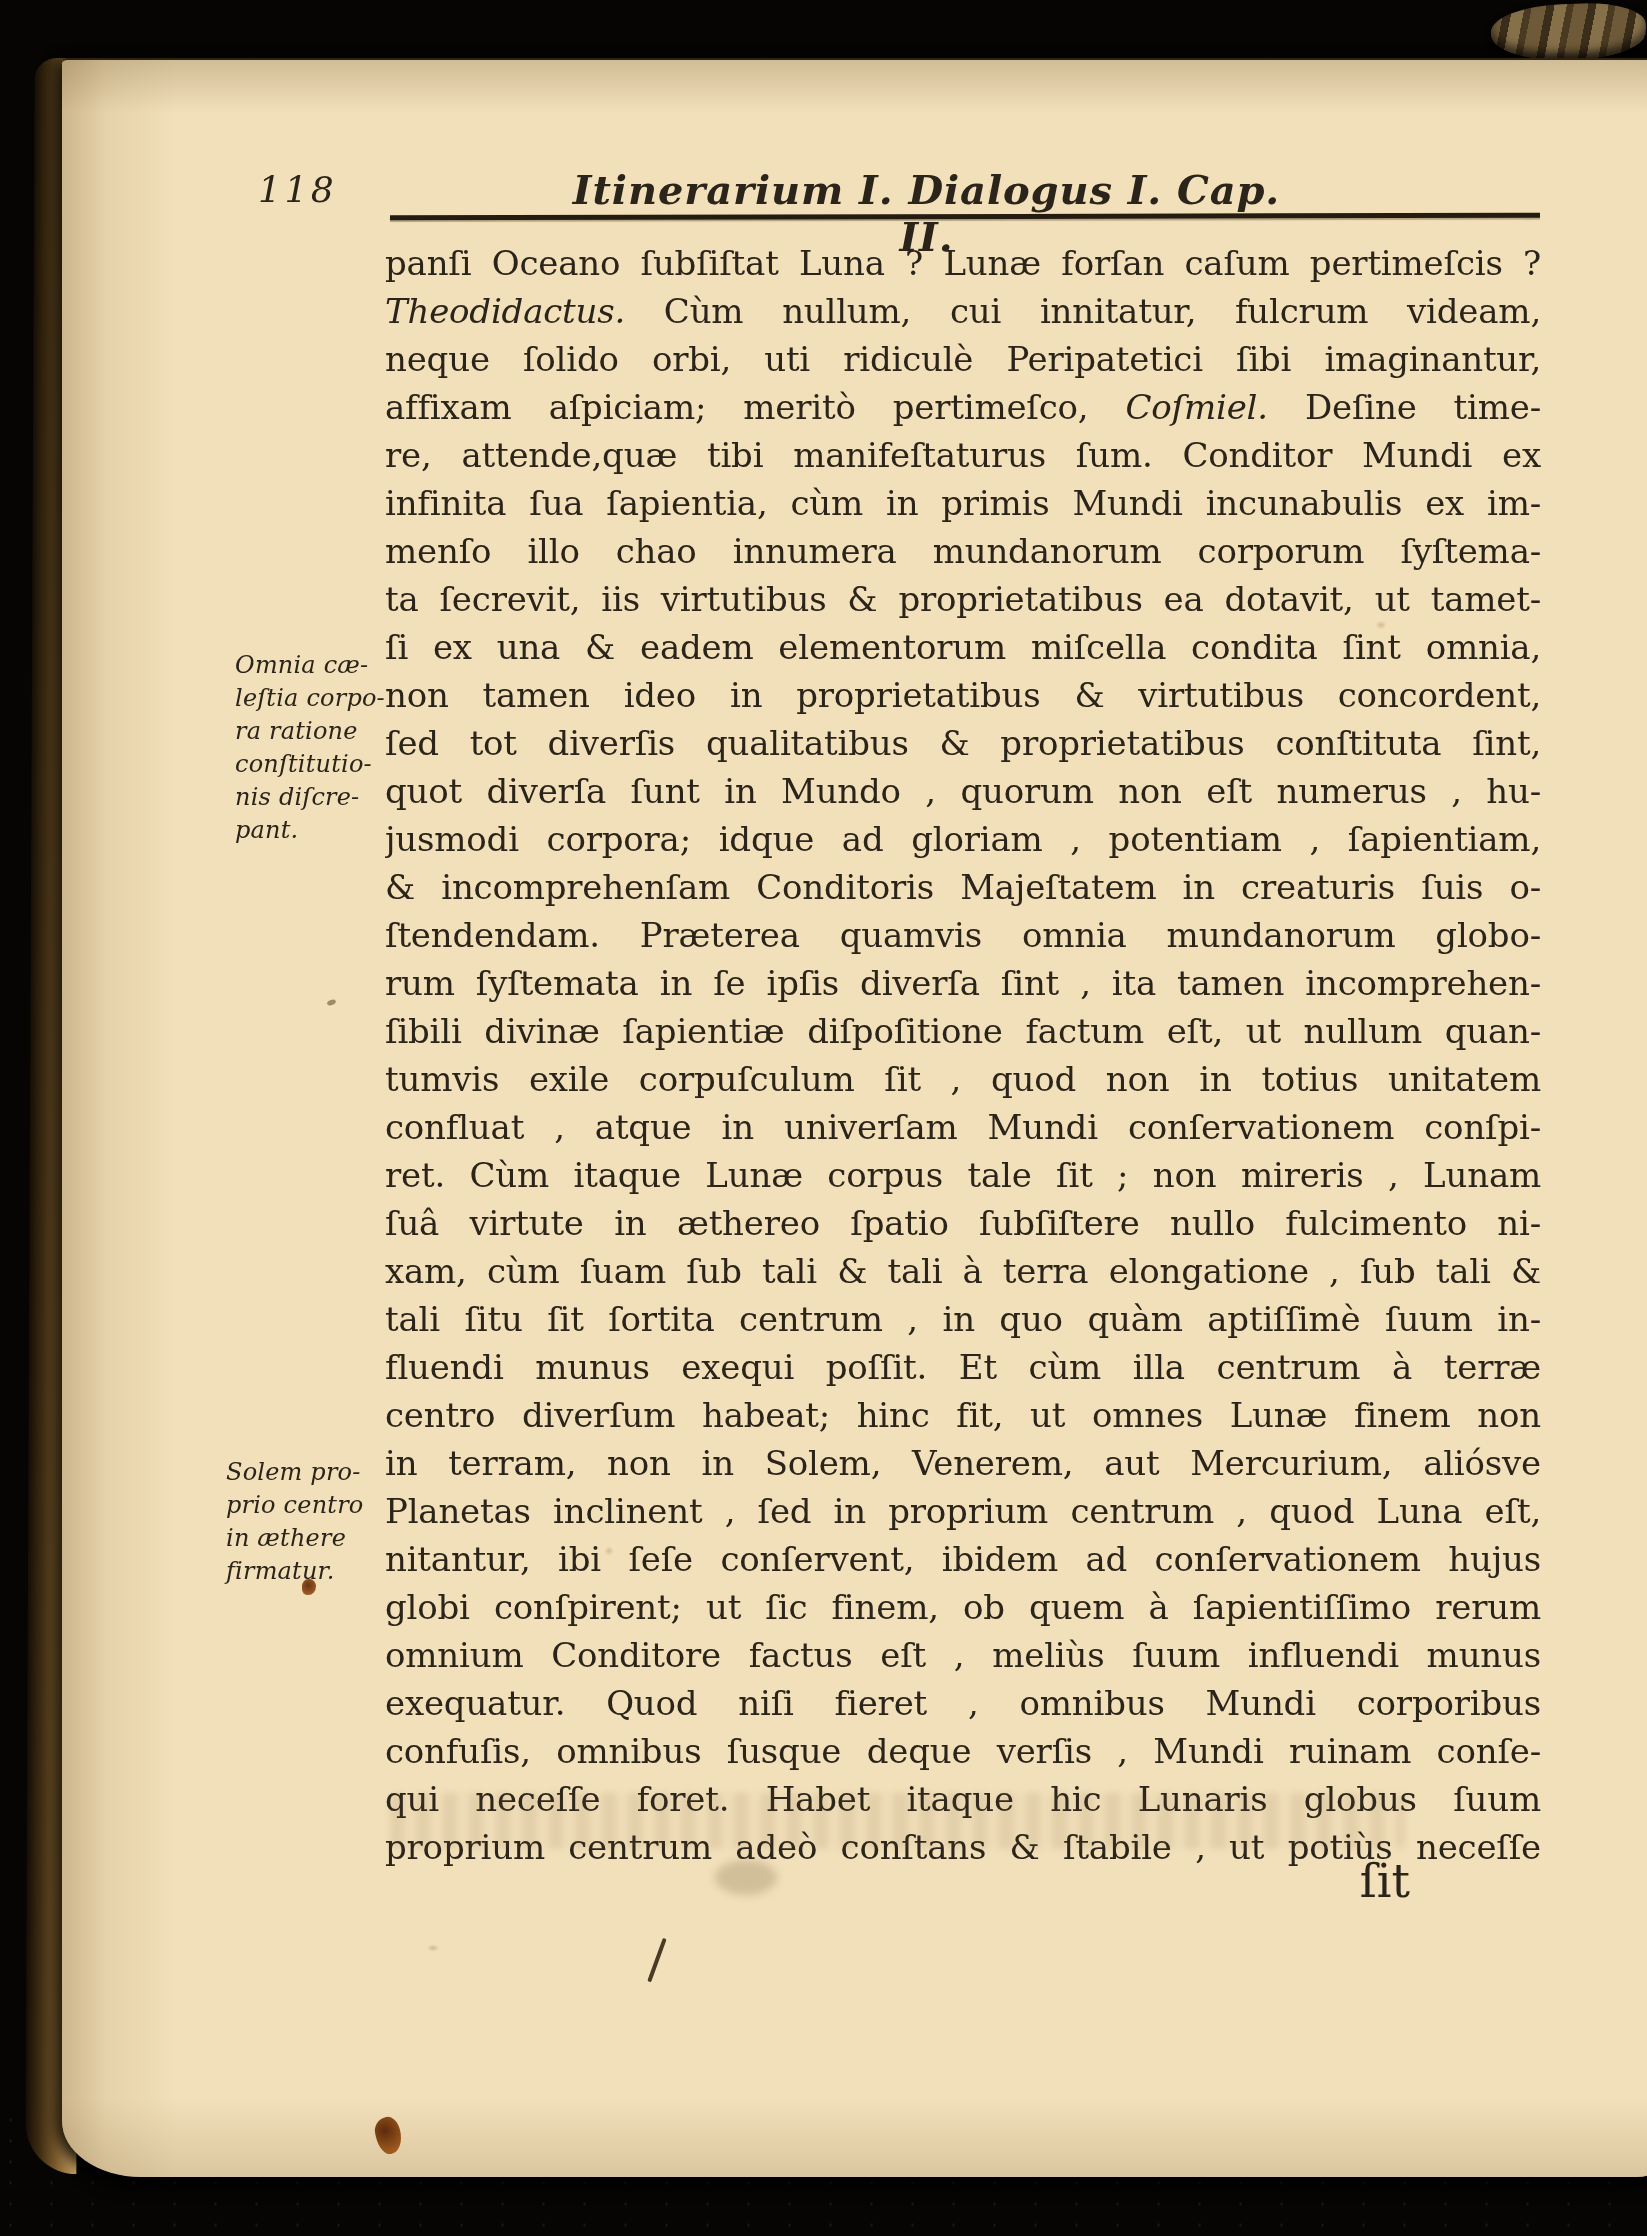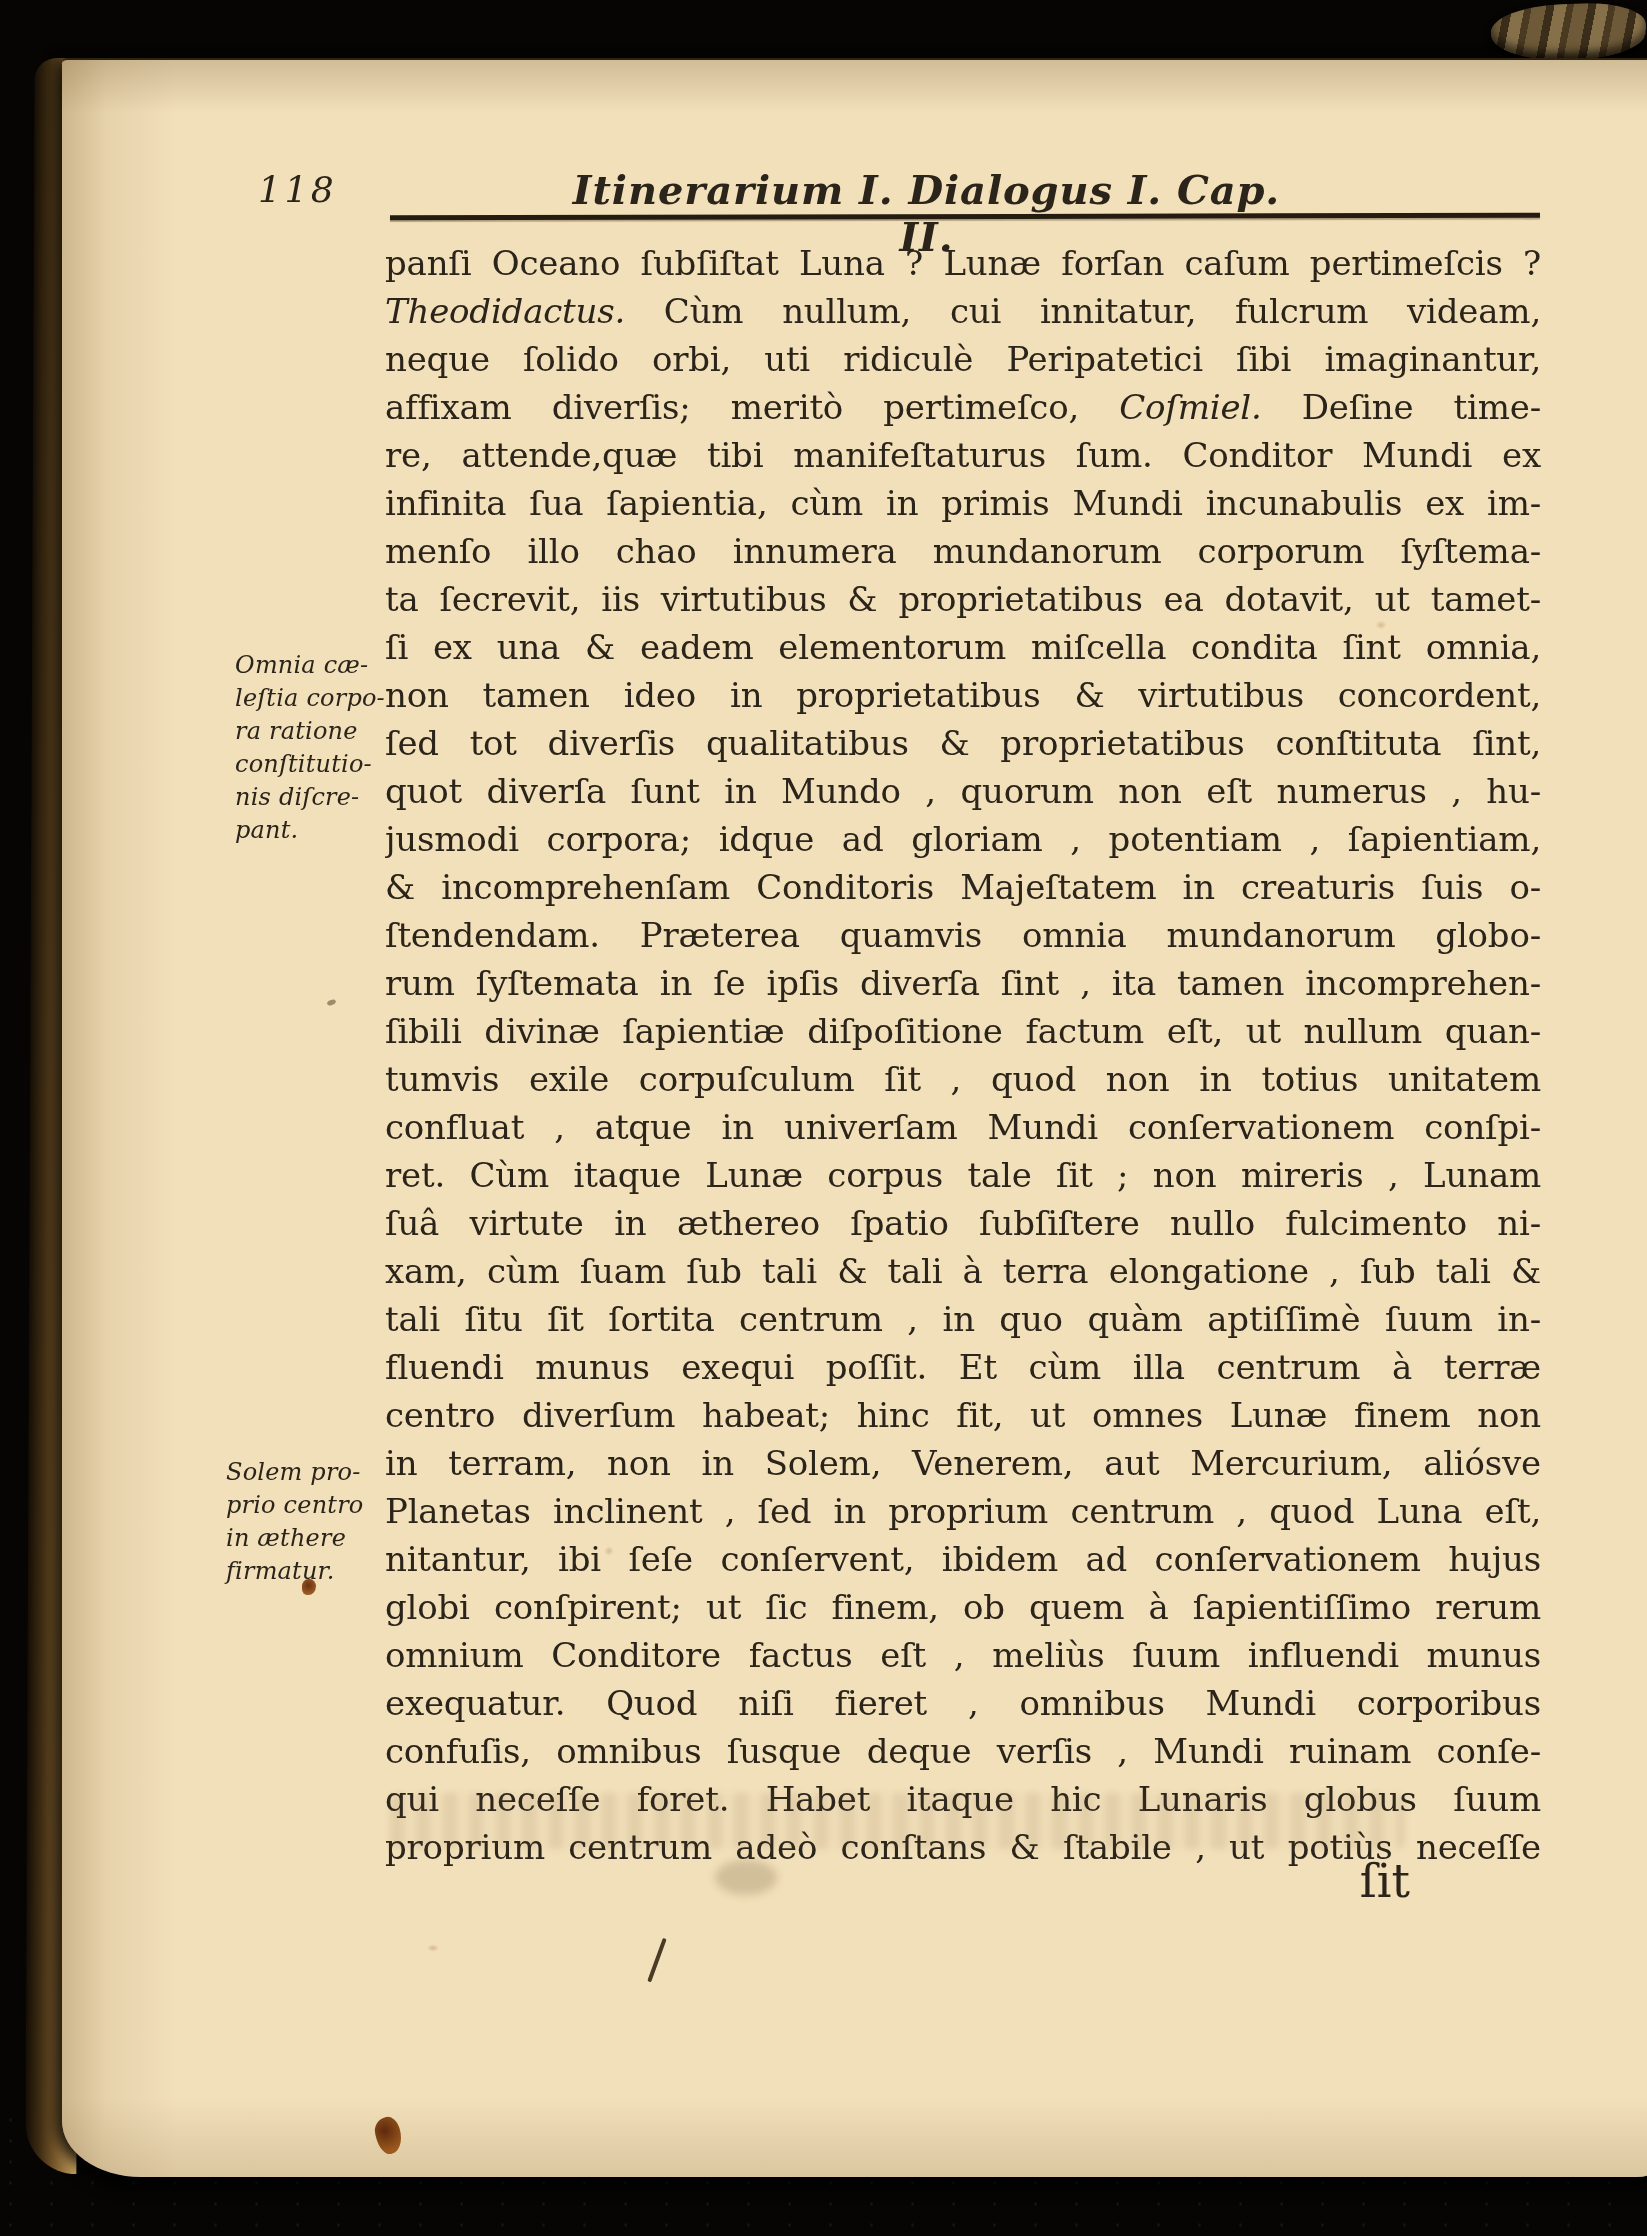--- a/index.html
+++ b/index.html
@@ -135,21 +135,21 @@
       <div class="mline">Solem pro-</div>
       <div class="mline">prio centro</div>
       <div class="mline">in æthere</div>
       <div class="mline">firmatur.</div>
     </div>
 
   <div class="body-text">
       <div class="line"><span>panſi Oceano ſubſiſtat Luna ? Lunæ forſan caſum pertimeſcis ?</span></div>
       <div class="line"><span class="it">Theodidactus.</span><span> Cùm nullum, cui innitatur, fulcrum videam,</span></div>
       <div class="line"><span>neque ſolido orbi, uti ridiculè Peripatetici ſibi imaginantur,</span></div>
-      <div class="line"><span>affixam diverſis; meritò pertimeſco, </span><span class="it">Coſmiel.</span><span> Deſine time-</span></div>
+      <div class="line"><span>affixam aſpiciam; meritò pertimeſco, </span><span class="it">Coſmiel.</span><span> Deſine time-</span></div>
       <div class="line"><span>re, attende,quæ tibi manifeſtaturus ſum. Conditor Mundi ex</span></div>
       <div class="line"><span>infinita ſua ſapientia, cùm in primis Mundi incunabulis ex im-</span></div>
       <div class="line"><span>menſo illo chao innumera mundanorum corporum ſyſtema-</span></div>
       <div class="line"><span>ta ſecrevit, iis virtutibus &amp; proprietatibus ea dotavit, ut tamet-</span></div>
       <div class="line"><span>ſi ex una &amp; eadem elementorum miſcella condita ſint omnia,</span></div>
       <div class="line"><span>non tamen ideo in proprietatibus &amp; virtutibus concordent,</span></div>
       <div class="line"><span>ſed tot diverſis qualitatibus &amp; proprietatibus conſtituta ſint,</span></div>
       <div class="line"><span>quot diverſa ſunt in Mundo , quorum non eſt numerus , hu-</span></div>
       <div class="line"><span>jusmodi corpora; idque ad gloriam , potentiam , ſapientiam,</span></div>
       <div class="line"><span>&amp; incomprehenſam Conditoris Majeſtatem in creaturis ſuis o-</span></div>

